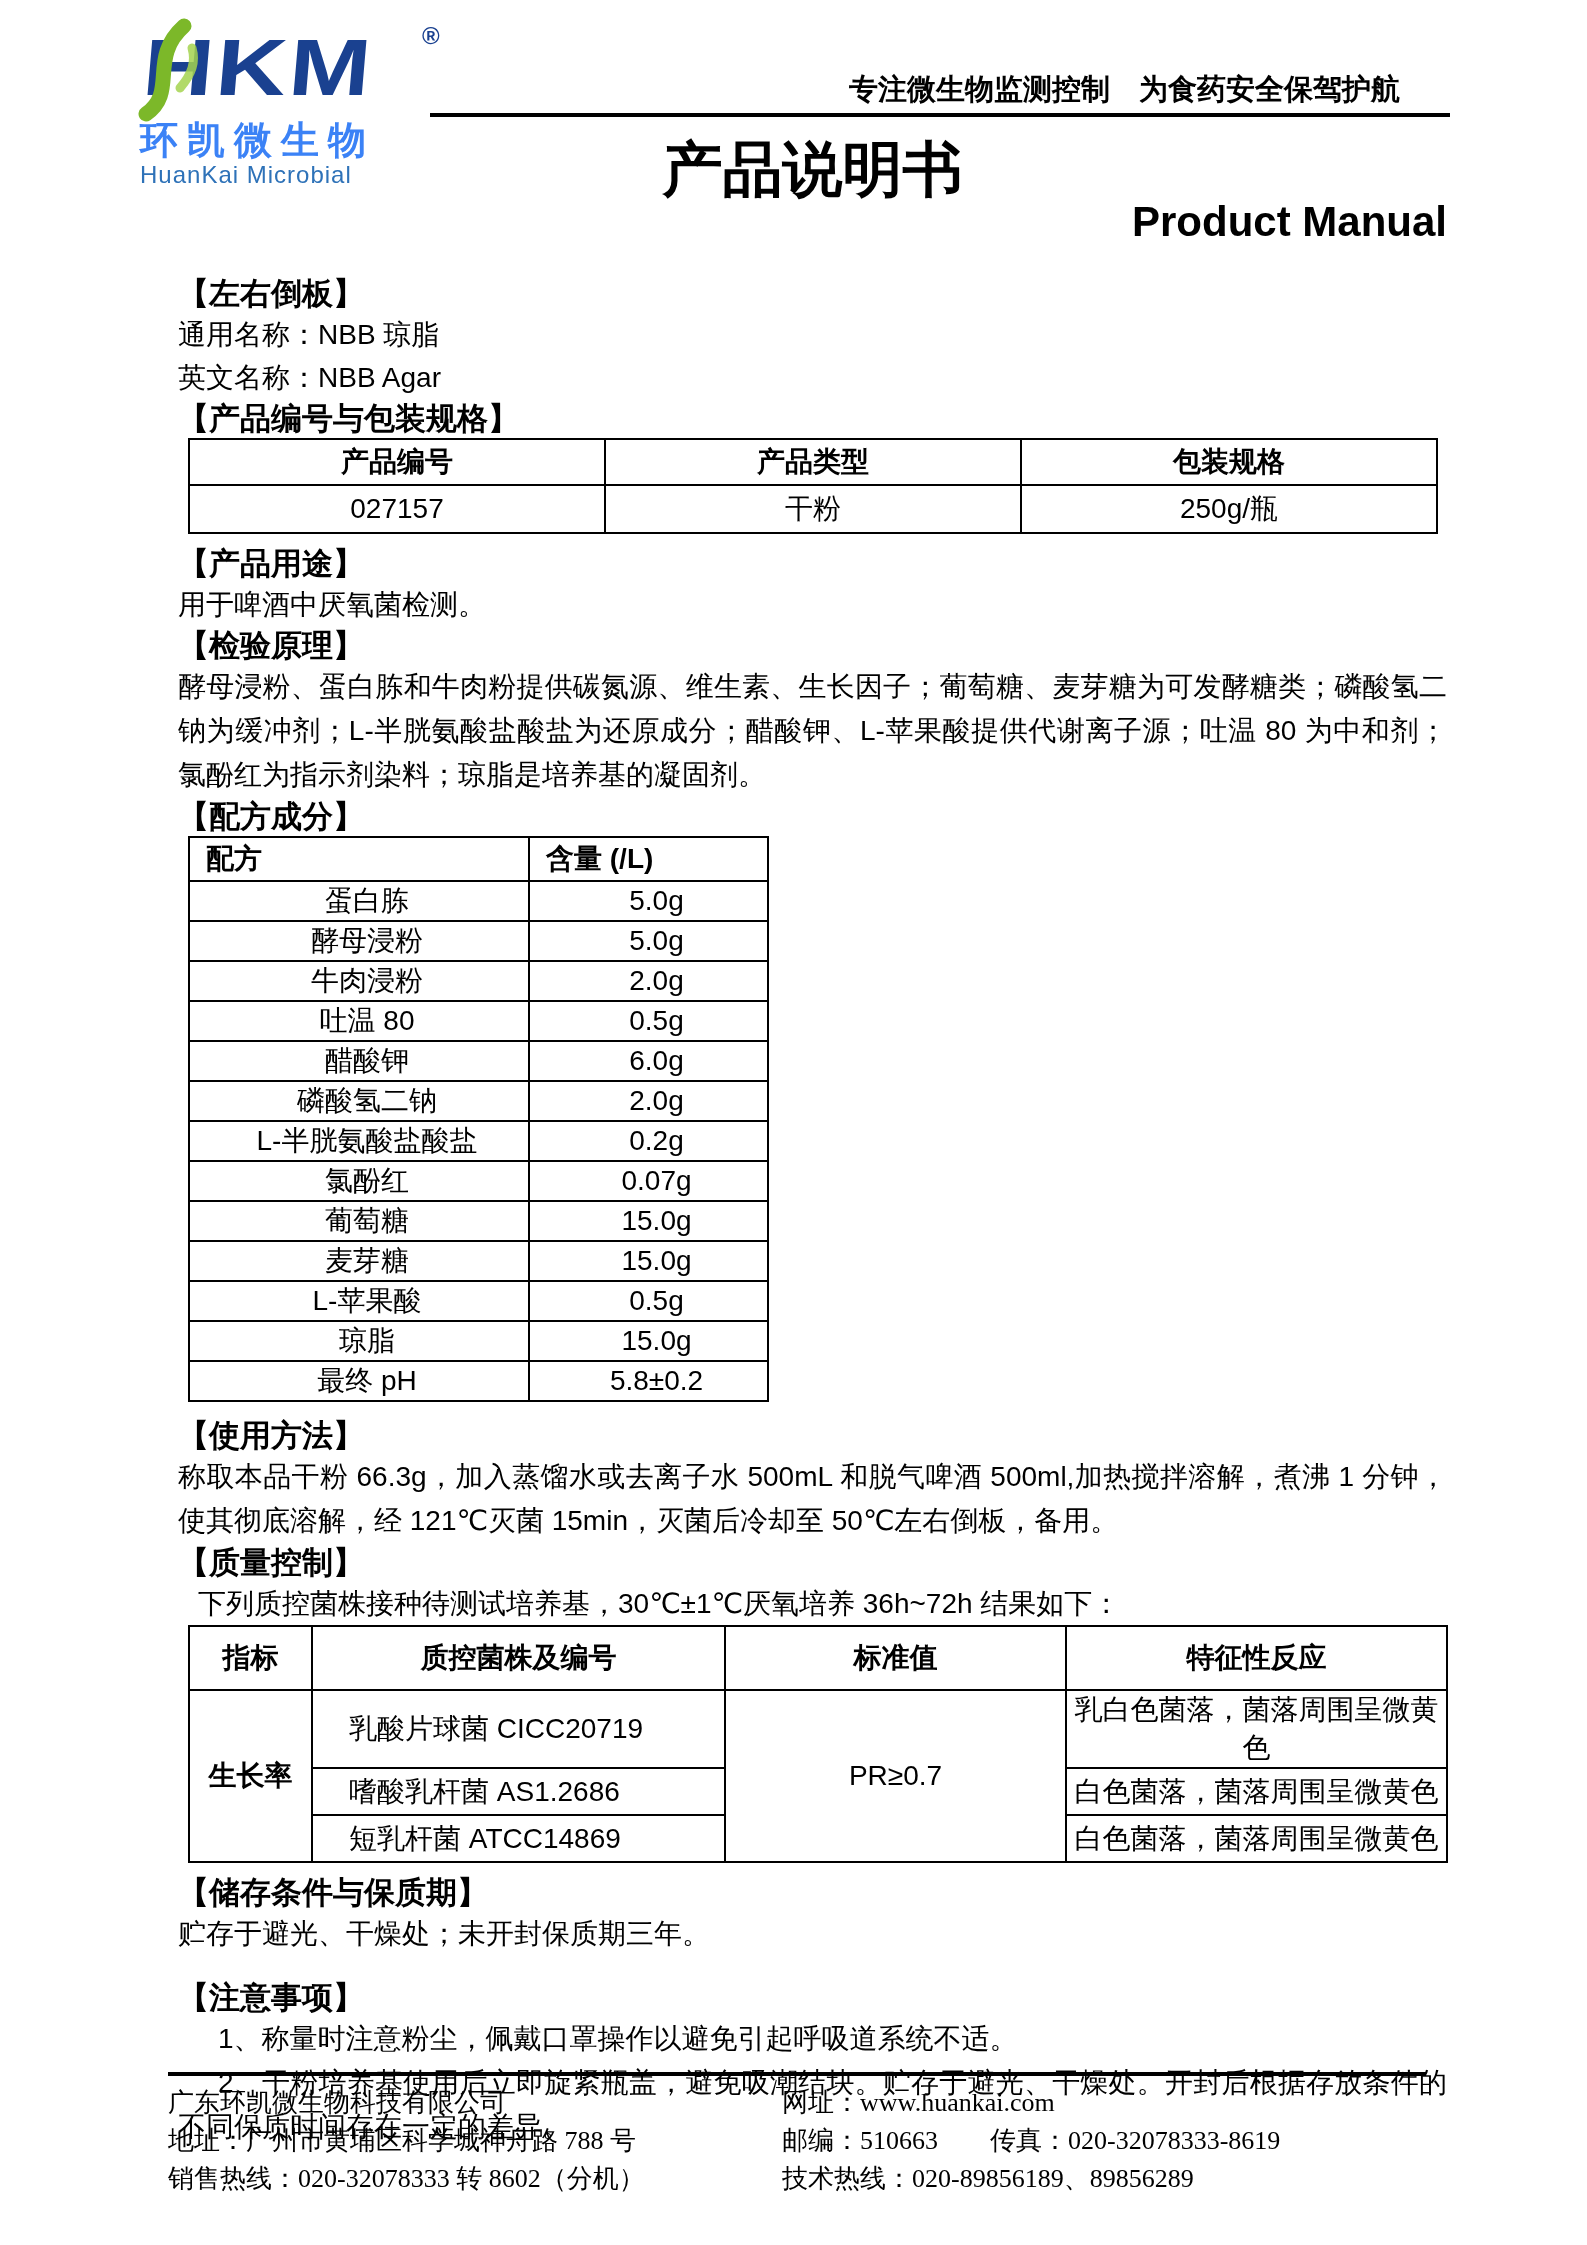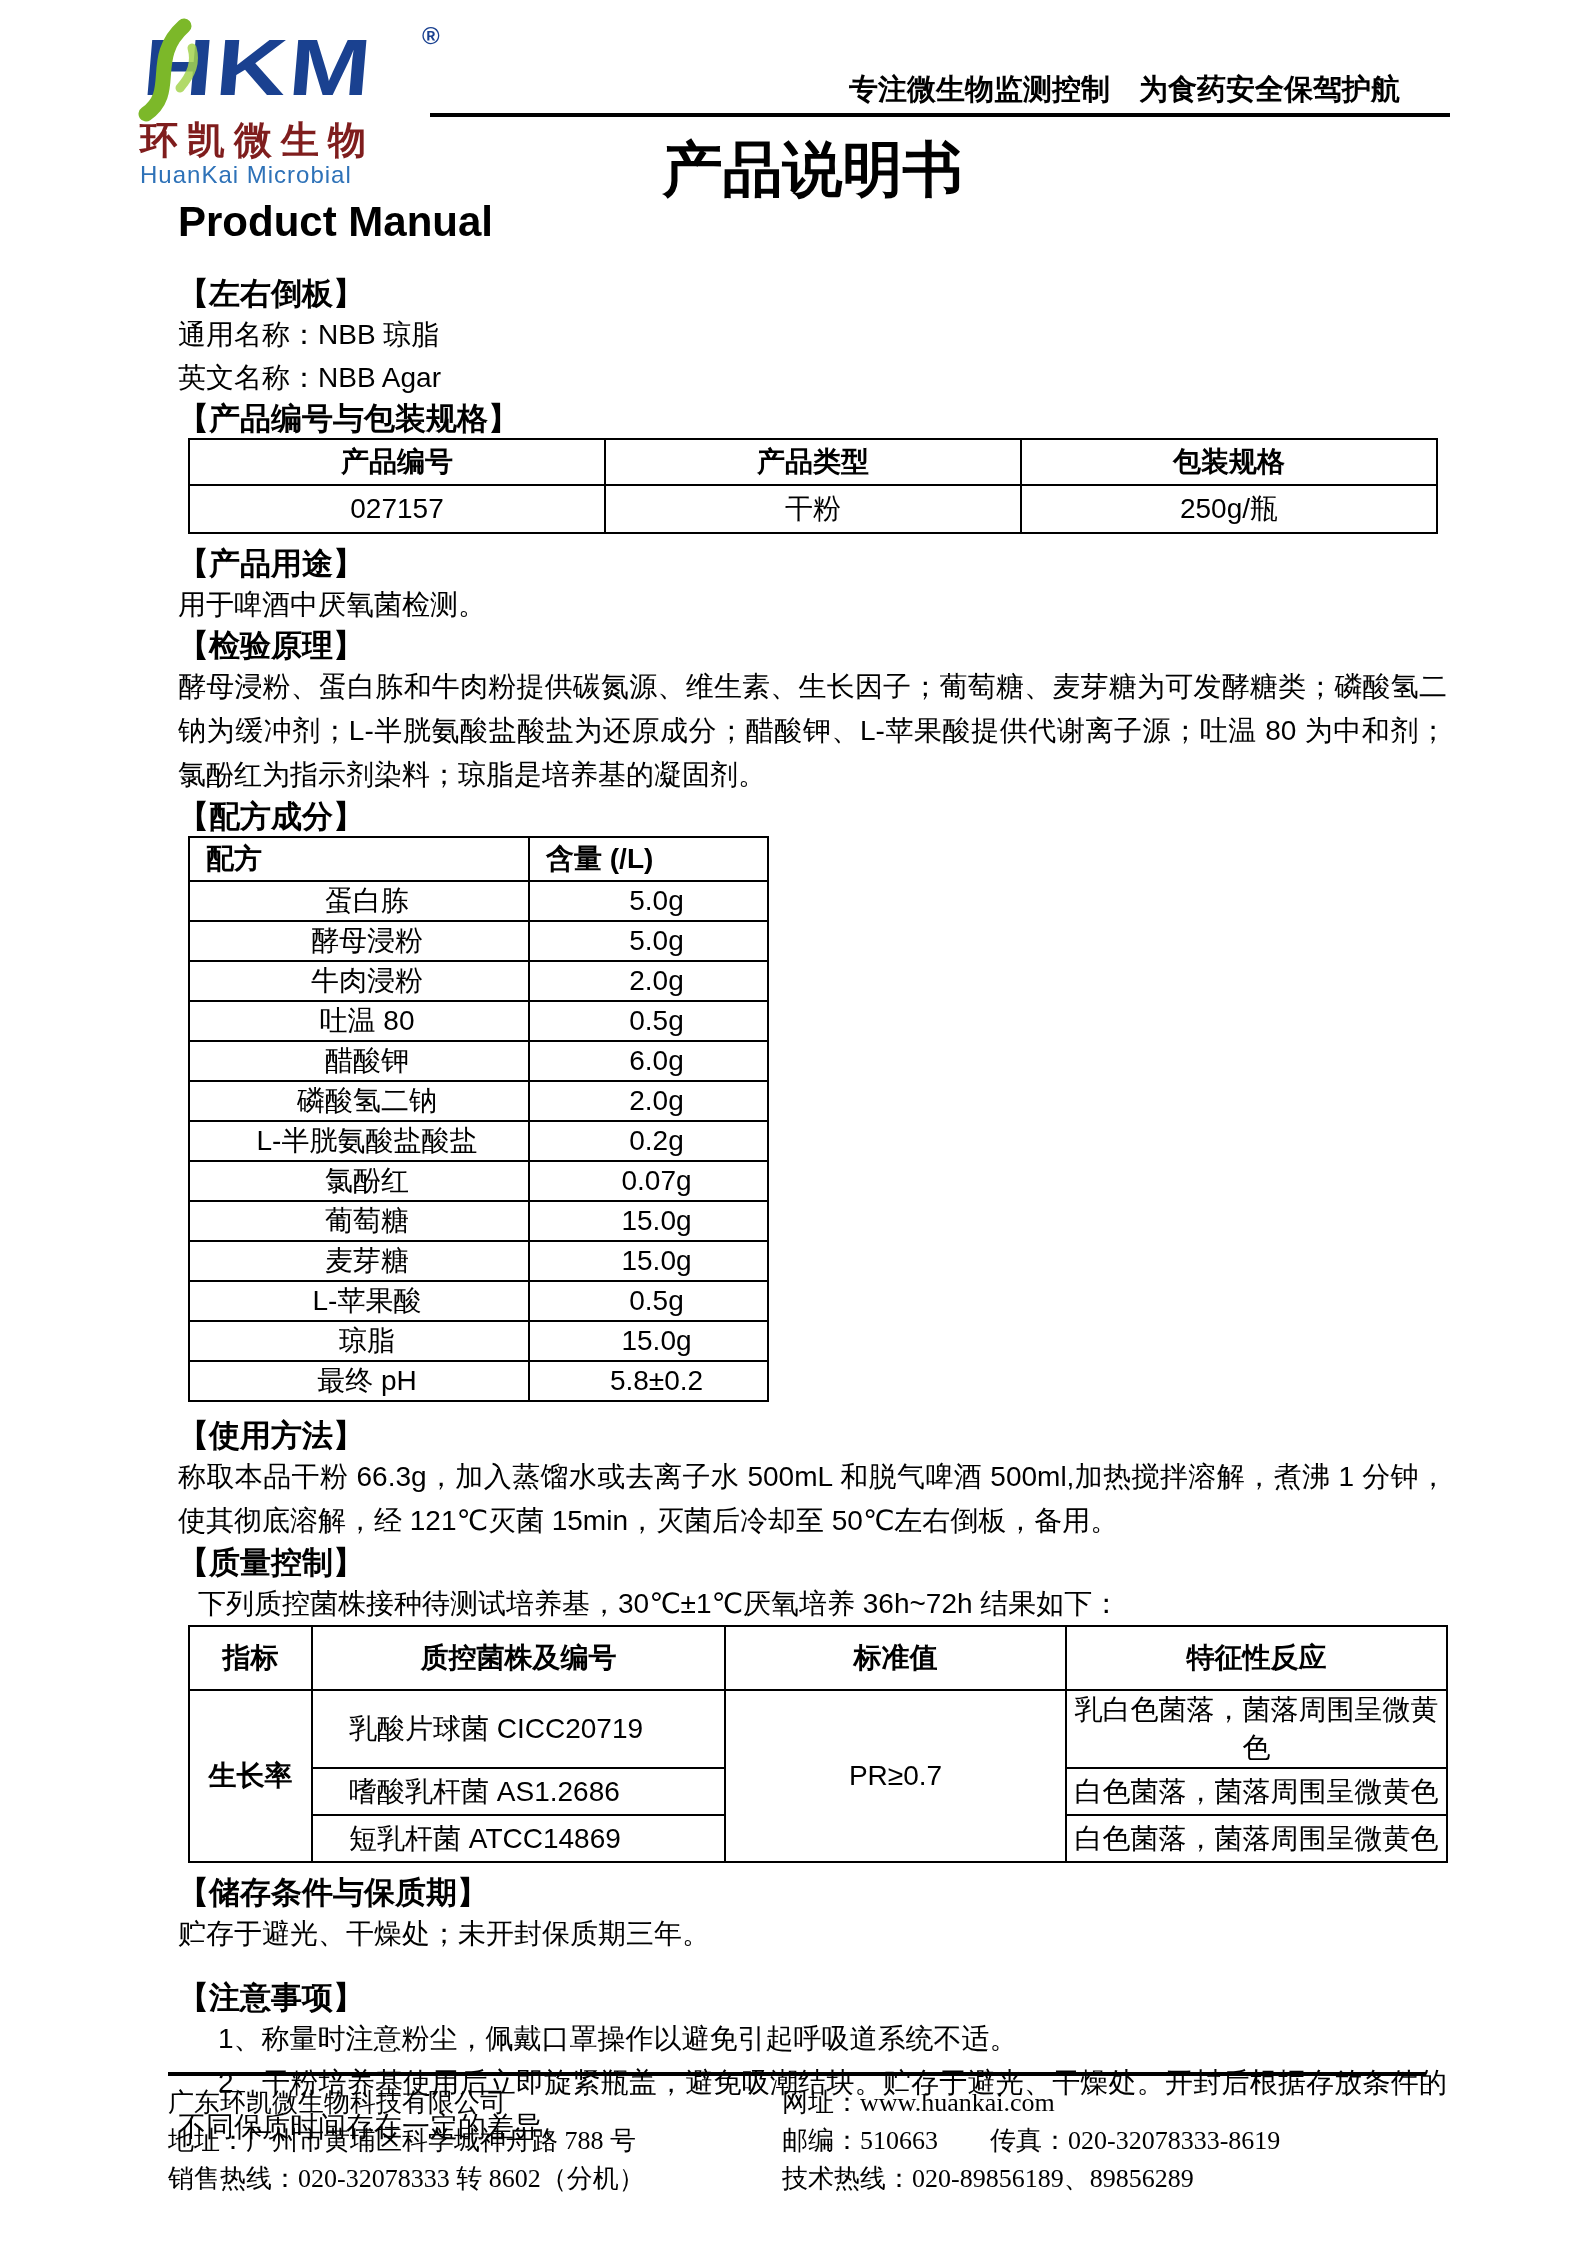--- a/index.html
+++ b/index.html
@@ -11,31 +11,31 @@
   
   .logo{position:absolute; left:140px; top:28px; width:300px;}
   .logo-row{position:relative; height:86px;}
   .logo-hkm{
     display:inline-block; font-weight:bold; font-size:80px; line-height:80px;
     color:#1a4190; letter-spacing:2px;
     transform:scaleX(1.22) skewX(-4deg); transform-origin:left bottom;
   }
   .logo-reg{position:absolute; top:-6px; left:282px; font-size:24px; color:#1a4190; font-weight:bold;}
   .logo-swirl{position:absolute; left:-8px; top:-10px; pointer-events:none;}
-  .logo-cn{margin-top:6px; font-size:38px; line-height:40px; font-weight:bold; color:#7f1d1d; letter-spacing:9px;}
+  .logo-cn{margin-top:6px; font-size:38px; line-height:40px; font-weight:bold; color:#3b82f6; letter-spacing:9px;}
   .logo-en{margin-top:2px; font-size:24px; line-height:26px; color:#2e72b8; letter-spacing:1px;}
   .slogan{
     position:absolute; top:70px; right:187px; font-size:29px;
     font-family:"Liberation Serif","DejaVu Serif",serif; font-weight:bold; color:#000;
   }
   .header-rule{position:absolute; left:430px; top:113px; width:1020px; height:4px; background:#000;}
   
   .content{position:absolute; left:178px; top:0; width:1269px; padding-top:144px;}
   .title-cn{font-size:60px; line-height:52px; font-weight:bold; text-align:center;}
-  .title-en{font-size:42px; line-height:52px; font-weight:bold; text-align:left;}
+  .title-en{font-size:42px; line-height:52px; font-weight:bold; text-align:right;}
   .sec{font-size:31px; line-height:39px; font-weight:bold; margin:0;}
   .mt26{margin-top:26px}.mt0{margin-top:0}.mt10{margin-top:10px}
   .mt4{}.mt14{margin-top:14px}.mt6{margin-top:23px}
   .body-line{font-size:28px; line-height:43px; margin:0;}
   .para{font-size:28px; line-height:44px; margin:0; text-align:justify;}
   .note{text-indent:40px;}
   .intro{padding-left:20px;}
   
   table{border-collapse:collapse; table-layout:fixed; margin-left:10px;}
   td,th{border:2px solid #000; font-size:28px; font-weight:normal; padding:0; overflow:hidden;}

